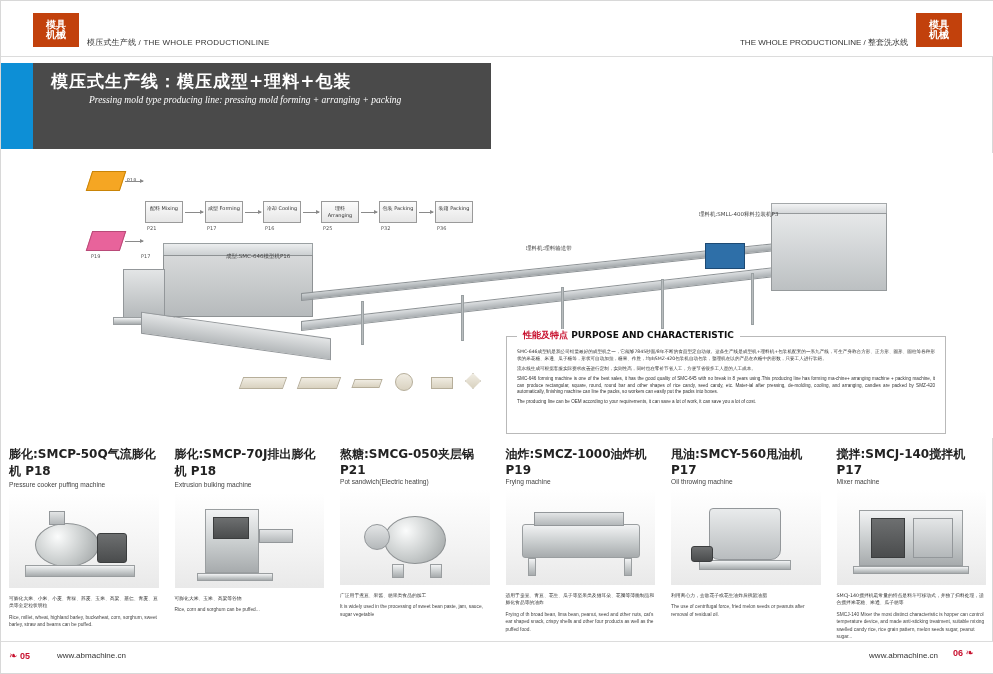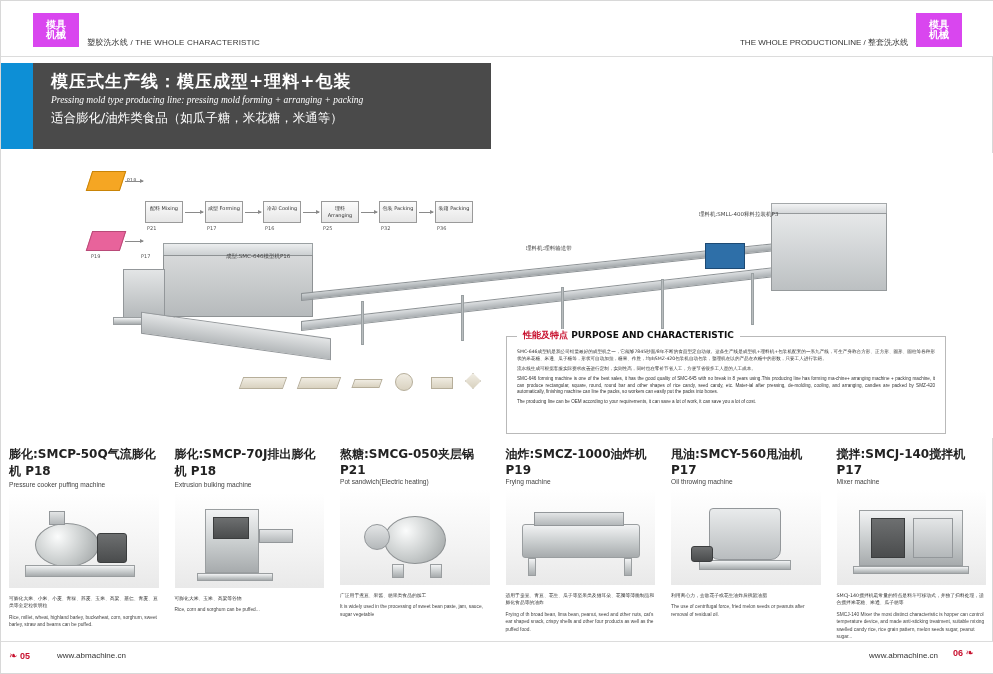--- a/index.html
+++ b/index.html
@@ -17,21 +17,21 @@
     background: #fff;
     border: 1px solid #d8d8d8;
   }
   
   .header {
     position: absolute; left:0; top:0; width:993px; height:55px;
     background:#fff;
   }
   .logo-box {
     position:absolute; width:46px; height:34px; top:12px;
-    background:#d946ef; color:#fff;
+    background:#c2410c; color:#fff;
     display:flex; align-items:center; justify-content:center;
     font-size:9px; line-height:1.0; letter-spacing:0px; text-align:center;
     font-family:"DejaVu Sans", sans-serif;
   }
   .logo-left { left:32px; }
   .logo-right { right:32px; }
   .logo-box .lg { display:block; font-weight:bold; font-size:10px; }
   .brand-left {
     position:absolute; left:86px; top:36px; font-size:8px; color:#333;
     letter-spacing:0.2px;
@@ -48,21 +48,21 @@
     position:absolute; left:0; top:62px; width:993px; height:86px;
   }
   .blue-edge {
     position:absolute; left:0; top:0; width:32px; height:86px; background:#0d8fd6;
   }
   .title-dark {
     position:absolute; left:32px; top:0; width:458px; height:86px;
     background:#4a4a4a; color:#fff; padding:7px 0 0 18px;
   }
   .title-cn1 { font-size:17px; font-weight:bold; letter-spacing:1px; font-family:"DejaVu Sans", sans-serif;}
-  .title-en1 { font-size:9.5px; font-style:italic; font-family:"Liberation Serif", serif; margin-top:2px;}
+  .title-en1 { font-size:9.5px; font-style:italic; font-family:"Liberation Serif", serif; margin-top:2px;margin-left:38px;}
   .title-cn2 { font-size:12.5px; margin-top:5px; font-family:"DejaVu Sans", sans-serif;}
   .title-en2 { font-size:9.5px; font-style:italic; font-family:"Liberation Serif", serif; margin-top:3px;}
   .photostrip {
     position:absolute; left:492px; top:62px; width:469px; height:86px;
     display:flex; gap:2px;
   }
   .photo { width:115px; height:86px; position:relative; overflow:hidden; }
   .ph1 { background: radial-gradient(circle at 50% 55%, #f0e2c0 0%, #cfae72 42%, #8a6436 75%, #5d4322 100%); }
   .ph1::after{ content:""; position:absolute; left:38px; top:24px; width:36px;height:36px;border-radius:50%;
     background:radial-gradient(circle at 35% 30%, #fffdf6, #e8dcc0 60%, #c9b88d);}
@@ -200,34 +200,33 @@
 </style>
 </head>
 <body>
 
 <div class="page">
 
   <div class="header">
     <div class="logo-box logo-left">
       <span class="lg">模具<br>机械</span>
     </div>
-    <div class="brand-left">塑胶洗水线 / THE WHOLE CHARACTERISTIC</div>
+    <div class="brand-left">模压式生产线 / THE WHOLE PRODUCTIONLINE</div>
     <div class="logo-box logo-right">
       <span class="lg">模具<br>机械</span>
     </div>
     <div class="brand-right">THE WHOLE PRODUCTIONLINE / 整套洗水线</div>
     <div class="hdr-rule"></div>
   </div>
 
   <div class="titlebar">
     <div class="blue-edge"></div>
     <div class="title-dark">
       <div class="title-cn1">模压式生产线：模压成型+理料+包装</div>
       <div class="title-en1">Pressing mold type producing line: pressing mold forming + arranging + packing</div>
-      <div class="title-cn2">适合膨化/油炸类食品（如瓜子糖，米花糖，米通等）</div>
     </div>
   </div>
 
   <div class="diagram">
 
     <div class="flow">
       <div class="hopper-o"></div>
       <div class="flowcap" style="left:38px; top:4px;">P18</div>
 
       <div class="hopper-p"></div>

